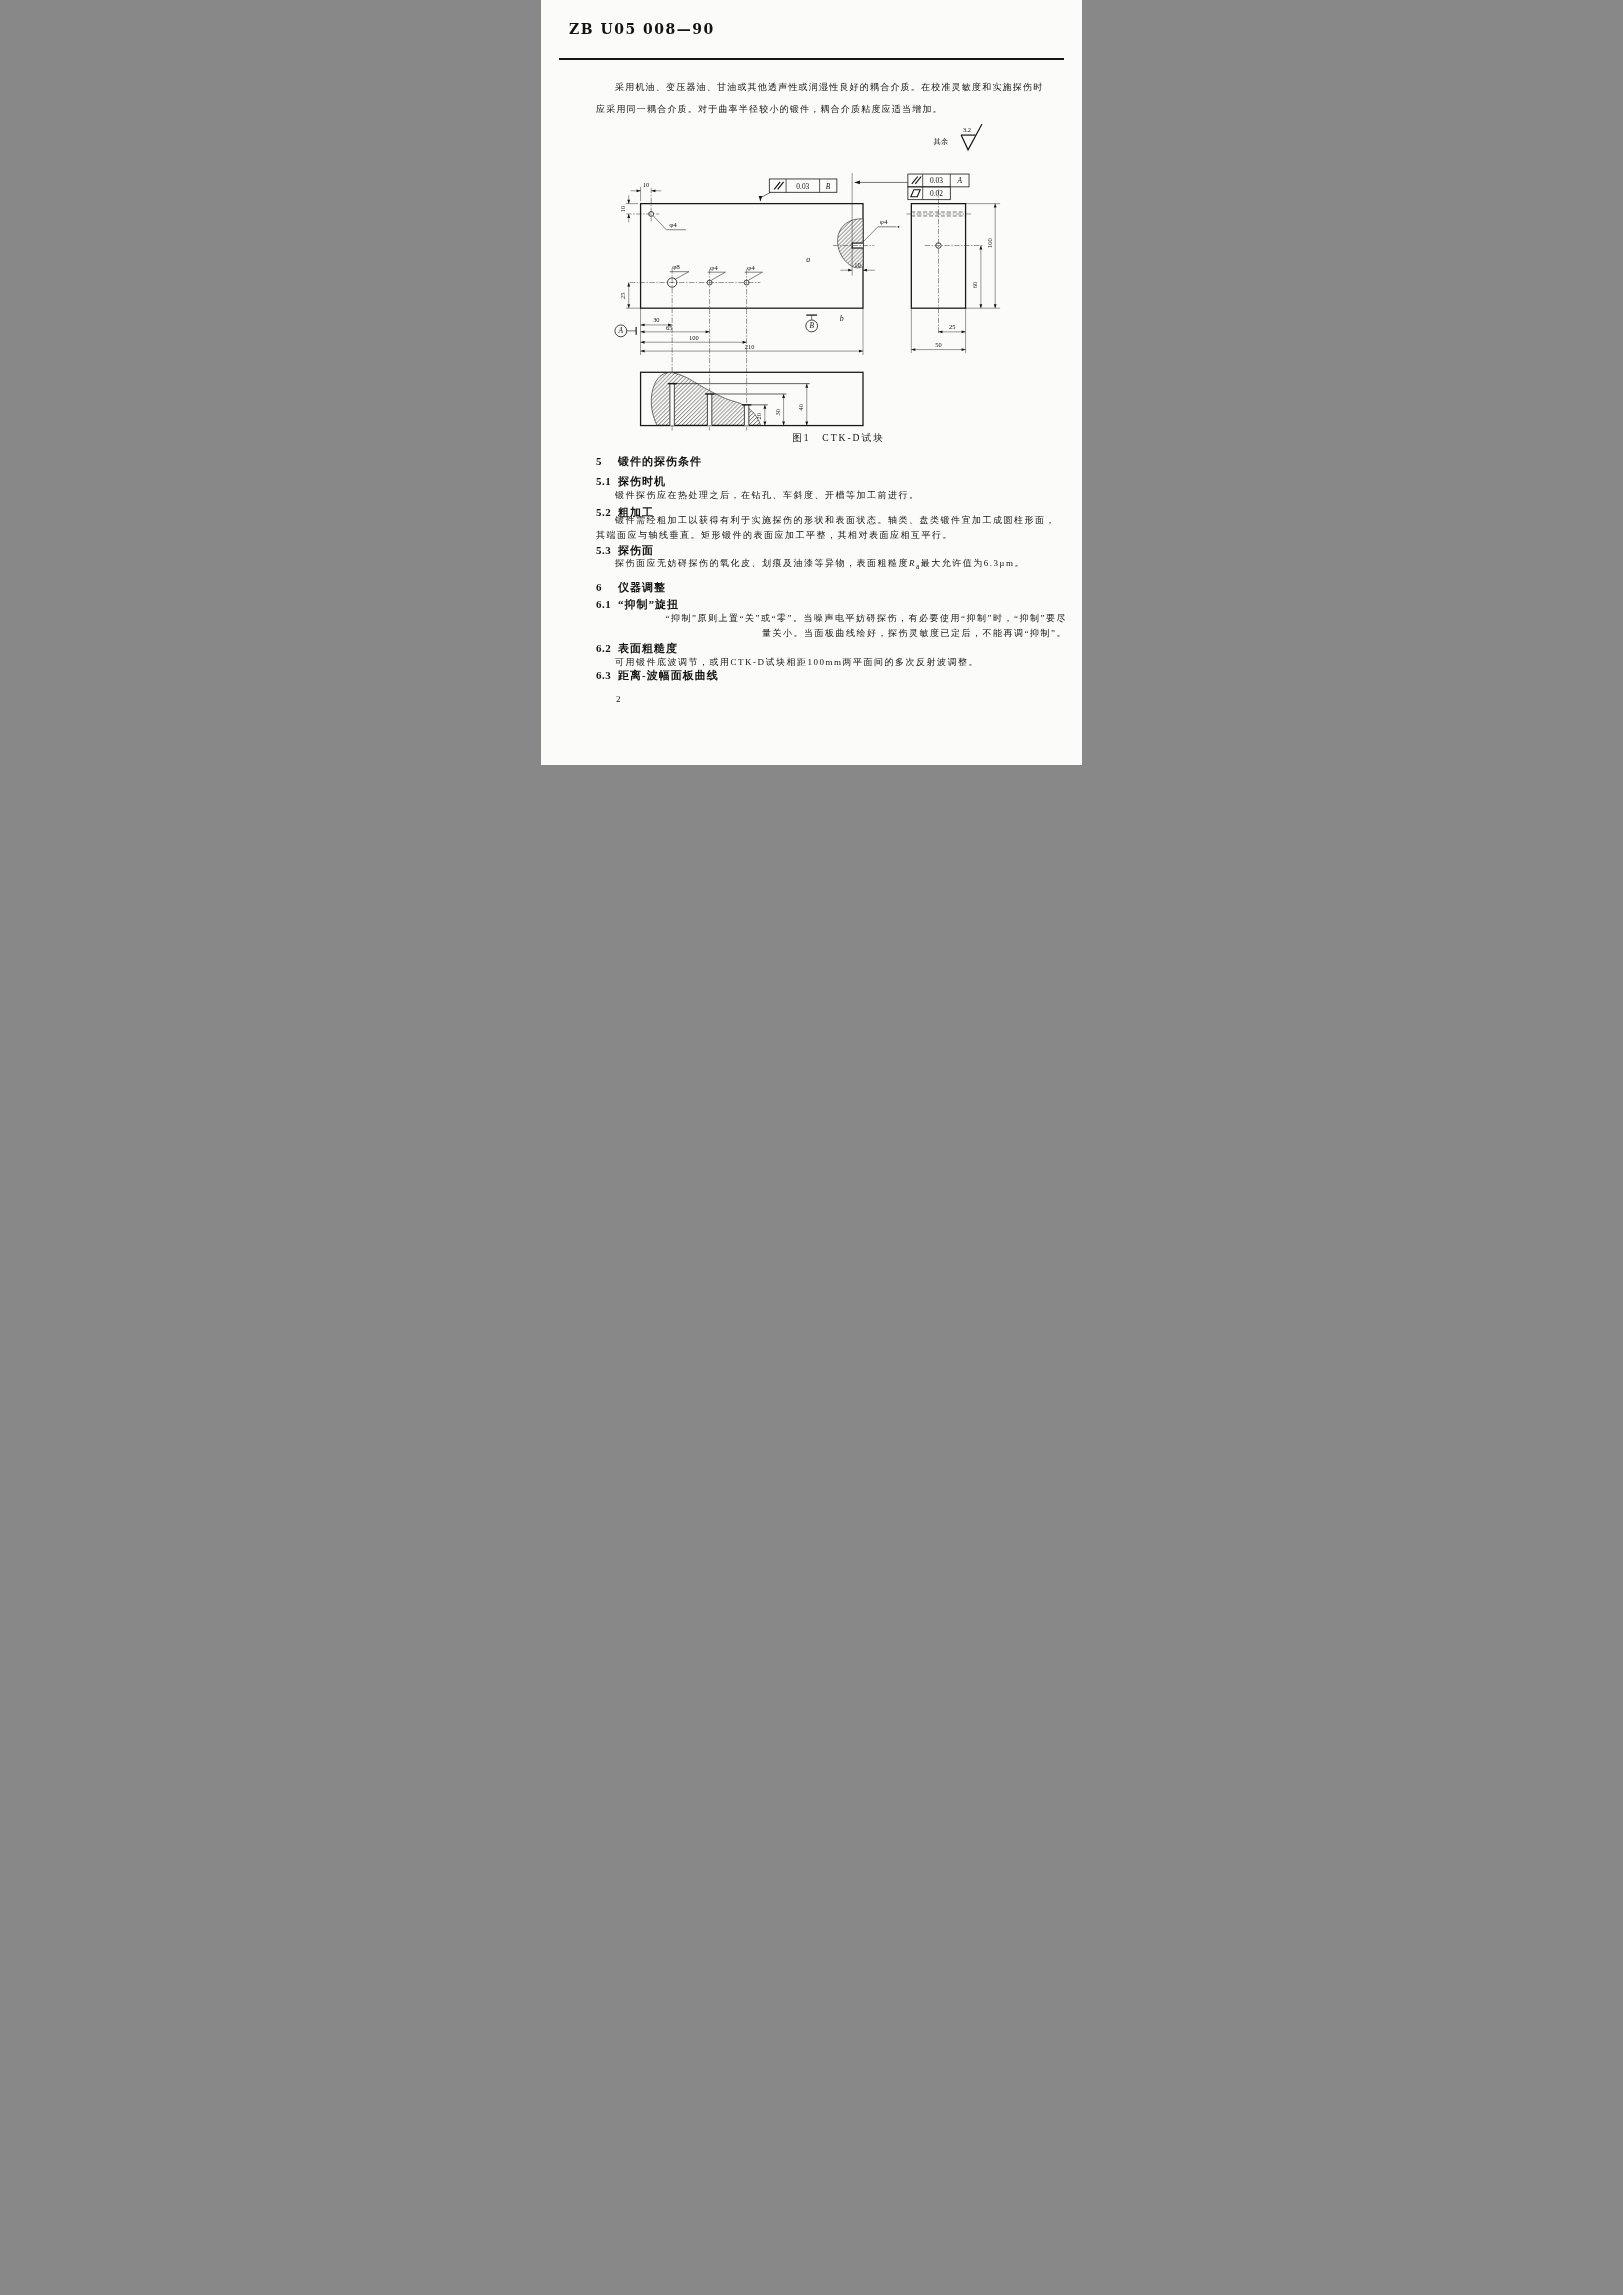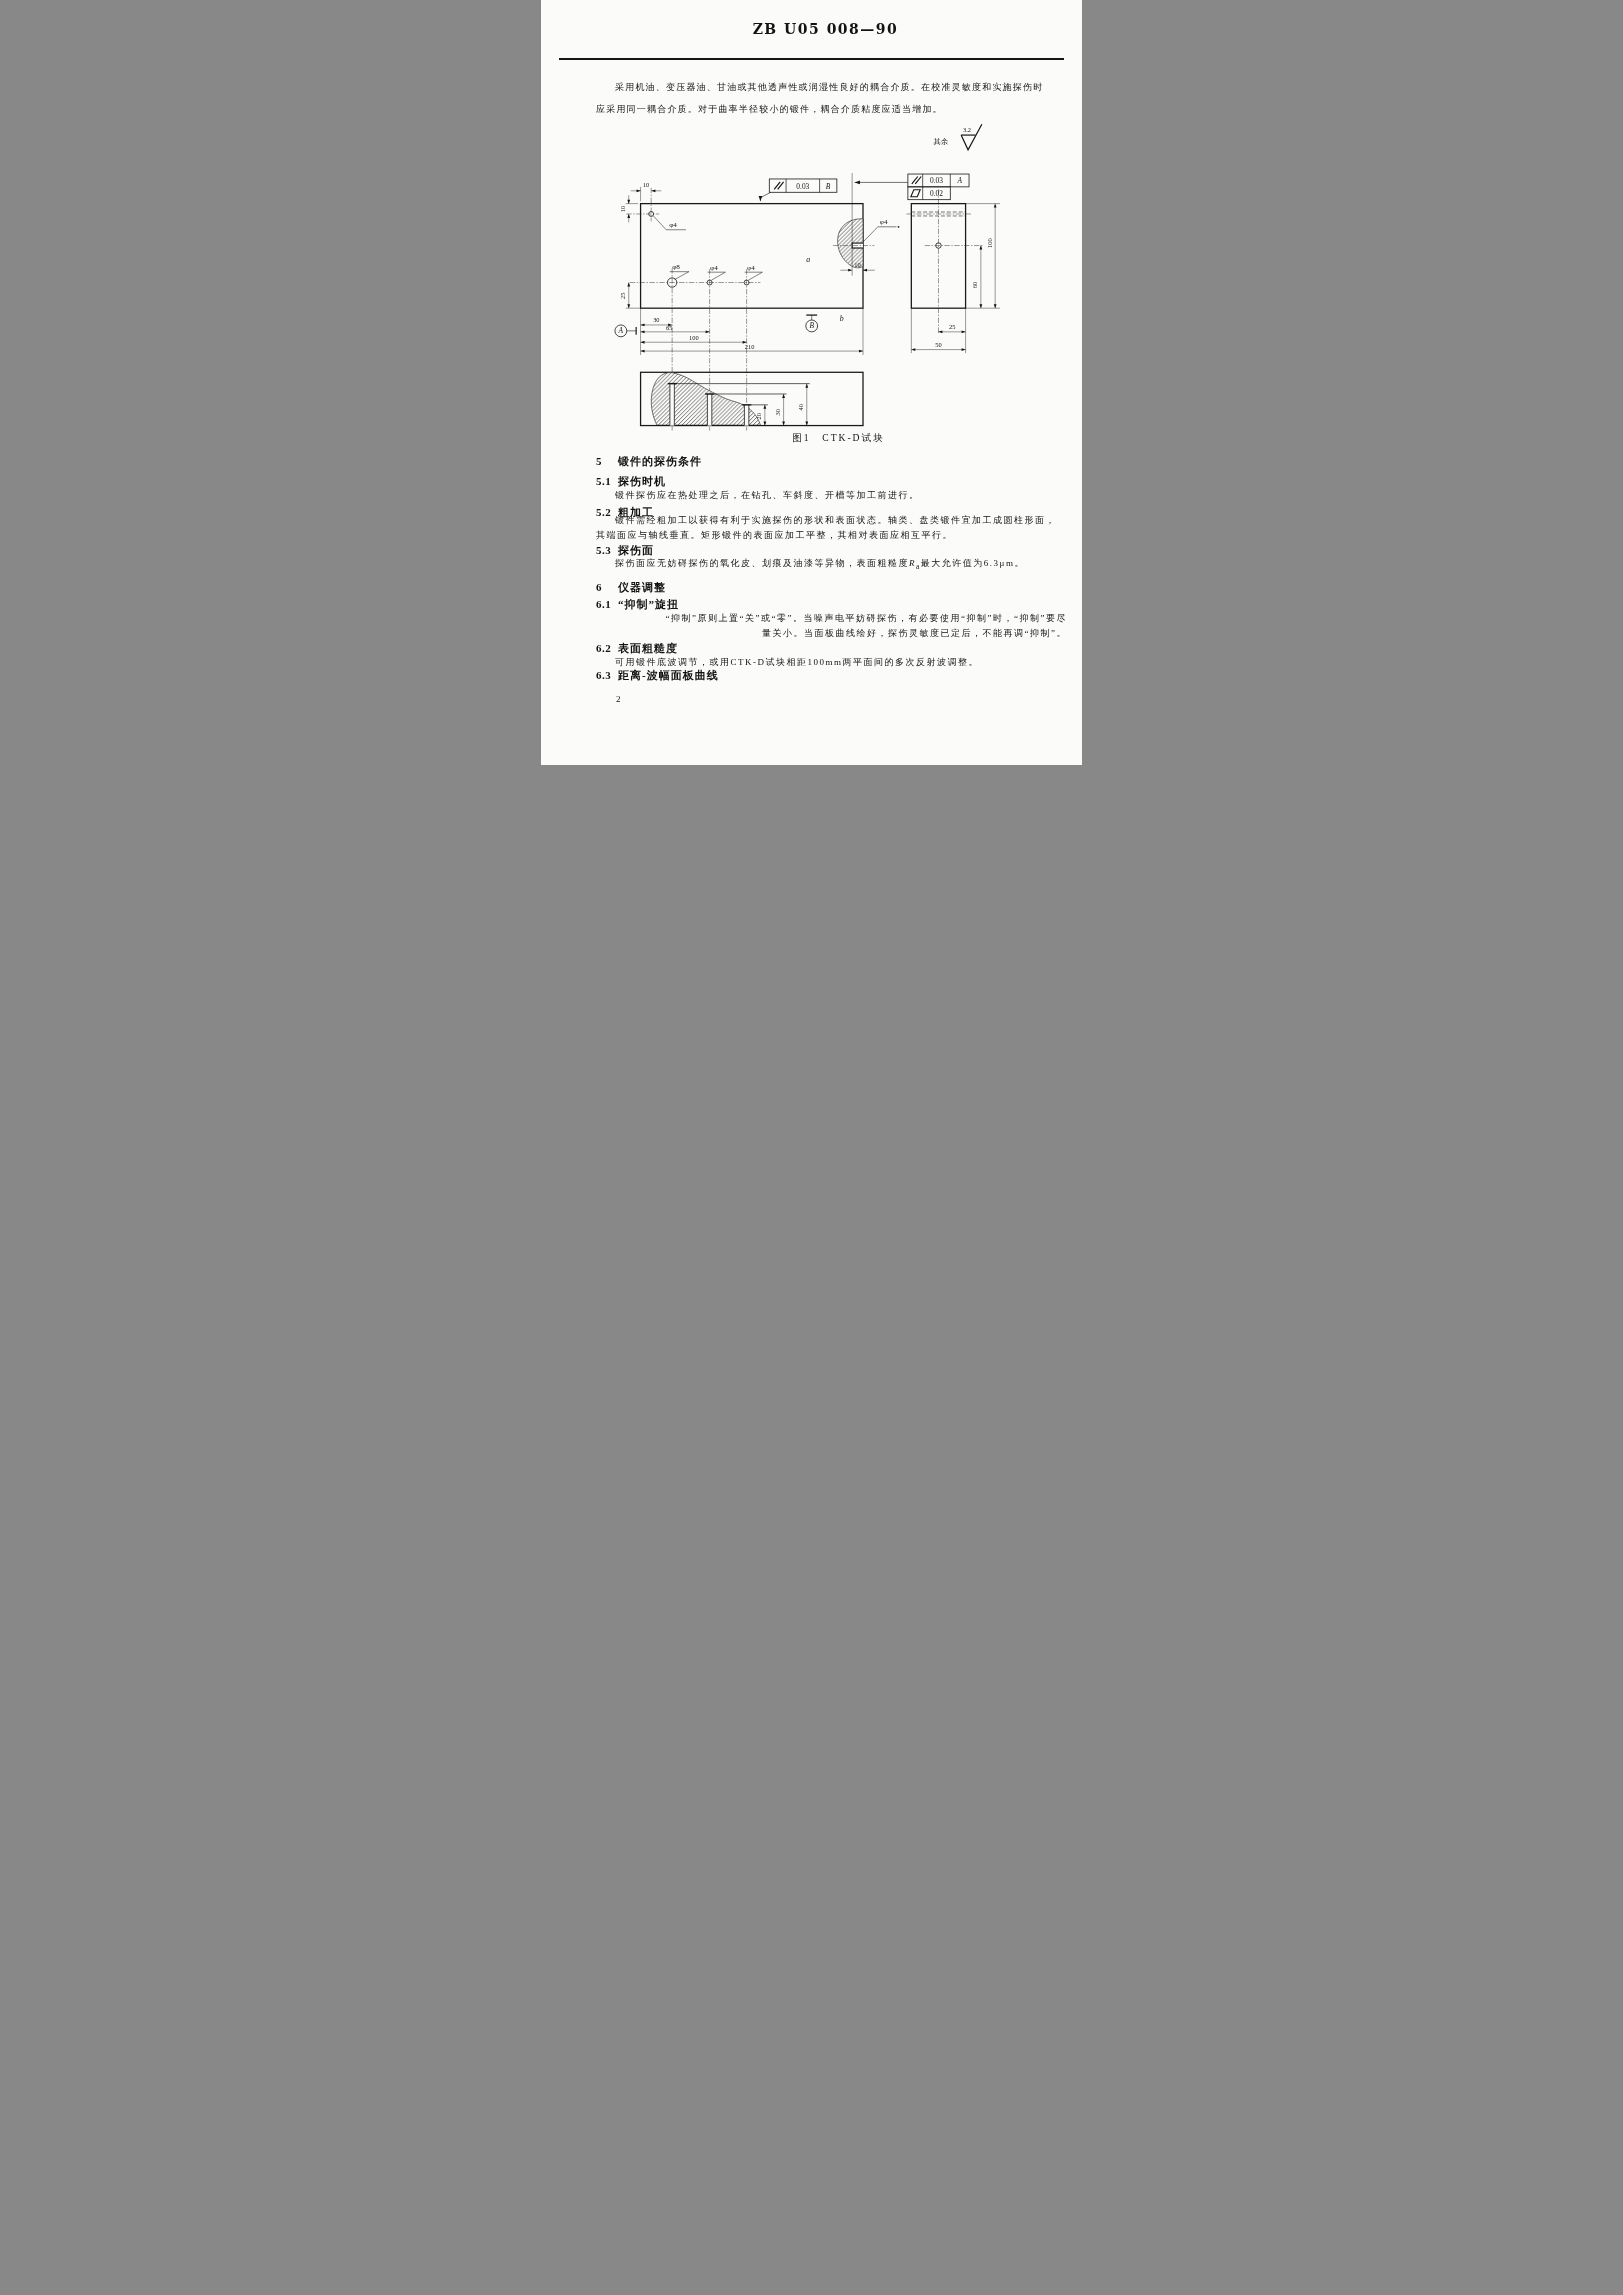--- a/index.html
+++ b/index.html
@@ -1,19 +1,19 @@
 <!DOCTYPE html>
 <html style="font-size:8px"><head>
 <meta charset="utf-8">
 <style>
   html,body{margin:0;padding:0;background:#888;}
   .page{position:relative;width:541px;height:765px;margin:0 auto;background:#fbfbf9;
         color:#131313;font-family:"Liberation Serif","DejaVu Serif",serif;overflow:hidden;}
   .hdr{position:absolute;top:21px;left:0;width:100%;box-sizing:border-box;padding-left:28px;
-       text-align:center;font-weight:bold;font-size:14px;letter-spacing:1.5px;
+       font-weight:bold;font-size:14px;letter-spacing:1.5px;
        font-family:"DejaVu Serif","Liberation Serif",serif;}
   .rule{position:absolute;top:58px;left:18px;width:505px;height:2px;background:#161616;}
   .intro{position:absolute;top:76px;left:55px;right:18px;font-size:9px;line-height:22px;letter-spacing:1.2px;}
   .tline{white-space:nowrap;}
   .ind{text-indent:19px;}
   .fig{position:absolute;left:69px;top:122px;}
   .caption{position:absolute;top:432px;left:0;width:100%;box-sizing:border-box;padding-left:54px;
            text-align:center;font-size:9.6px;letter-spacing:2px;}
   .sec{position:absolute;left:55px;right:15px;}
   .h{font-weight:bold;font-size:11px;letter-spacing:1px;white-space:nowrap;}

